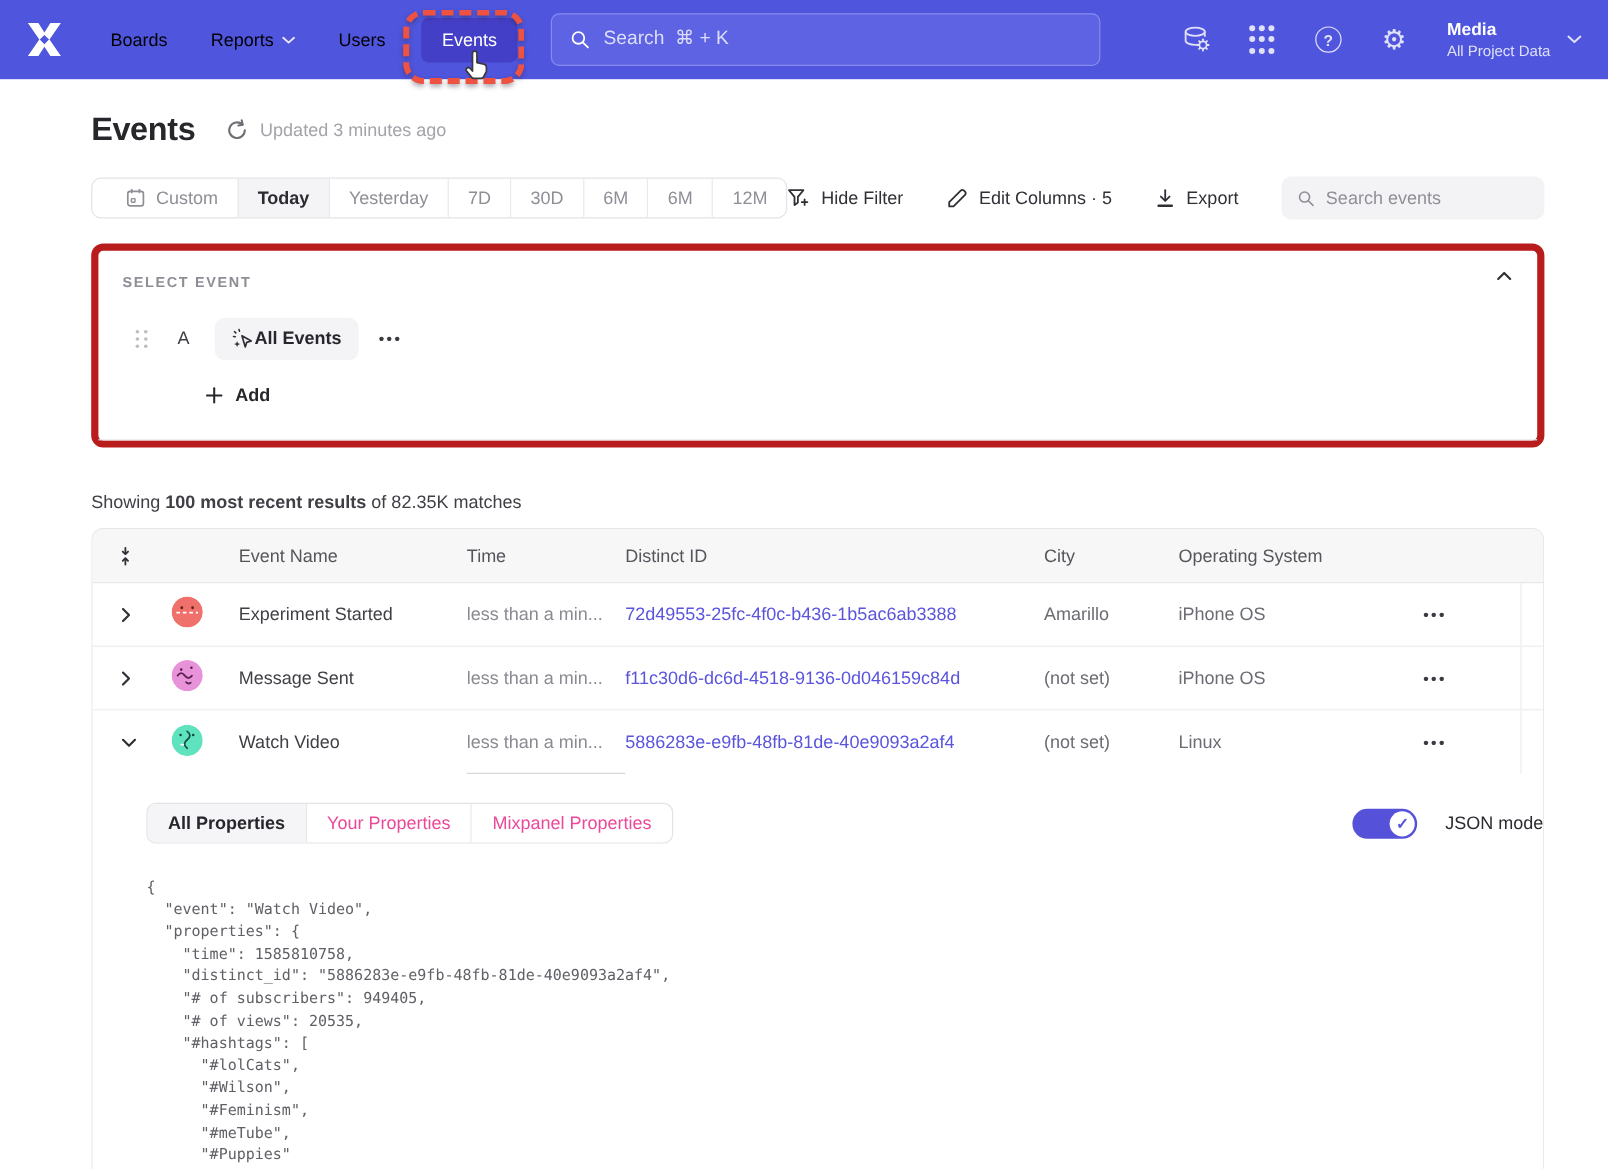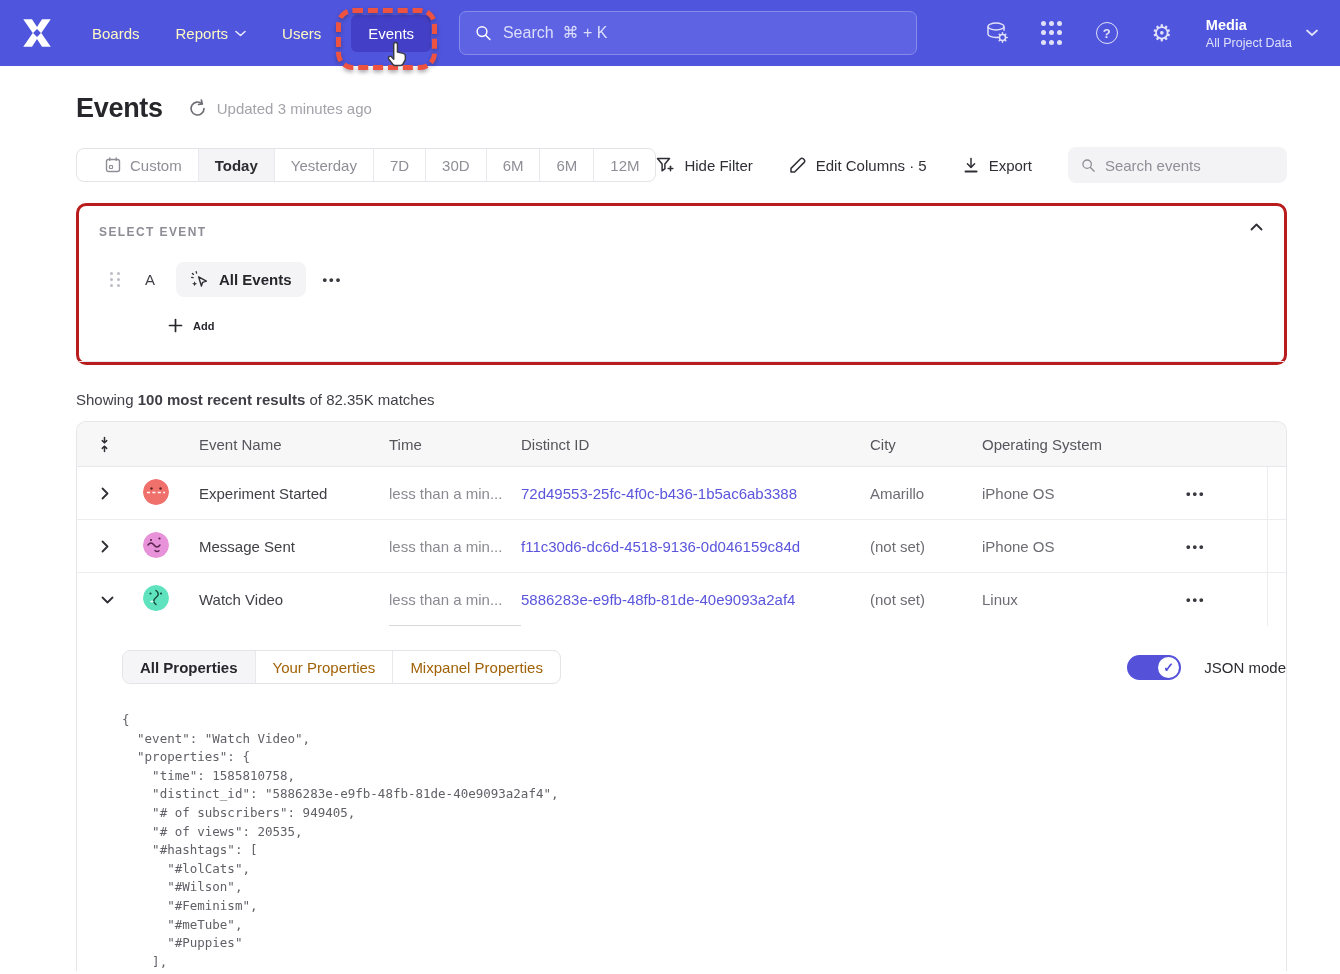--- a/index.html
+++ b/index.html
@@ -3,21 +3,21 @@
 <meta charset="utf-8">
 <style>
   * { margin:0; padding:0; box-sizing:border-box; }
   html,body { width:1340px; height:974px; overflow:hidden; background:#fff;
     font-family:"Liberation Sans", sans-serif; color:#3f3f46; }
 
   
   .nav { position:relative; height:66px; background:#4f55dd; display:flex; align-items:center; padding:0 22px; }
   .nav .logo { width:32px; height:30px; display:flex; align-items:center; cursor:pointer; }
   .nav-links { display:flex; align-items:center; margin-left:38px; }
-  .nav-link { font-size:15px; color:#fef9c3; margin-right:36px; cursor:pointer; display:flex; align-items:center; gap:7px; }
+  .nav-link { font-size:15px; color:#000000; margin-right:36px; cursor:pointer; display:flex; align-items:center; gap:7px; }
   .nav-link.active { background:#443fc7; color:#fff; border-radius:6px; padding:10px 17px; margin-left:-6px; margin-right:0; }
   .nav-search { margin-left:28px; width:458px; height:44px; background:#5e63e4; border:1px solid #878bee;
     border-radius:7px; display:flex; align-items:center; padding:0 15px; gap:11px; }
   .nav-search input { background:transparent; border:none; outline:none; color:#000000; font-size:16px; width:100%;
     font-family:"Liberation Sans", sans-serif; }
   .nav-search input::placeholder { color:#dcdefa; opacity:1; }
   .nav-right { margin-left:auto; display:flex; align-items:center; gap:29px; }
   .nav-icon { width:26px; height:26px; display:flex; align-items:center; justify-content:center; cursor:pointer; color:#e0e1f9; }
   .grid-icon { display:grid; grid-template-columns:repeat(3,5px); grid-gap:3px; }
   .grid-icon i { width:5px; height:5px; border-radius:50%; background:#e0e1f9; }
@@ -48,37 +48,37 @@
   .seg-item.sel { background:#f4f4f6; color:#2b2b31; font-weight:700; }
   .tools { display:flex; align-items:center; gap:36px; }
   .tool-btn { display:flex; align-items:center; gap:10px; font-size:15px; color:#2f2f36; cursor:pointer; white-space:nowrap; }
   .search-box { width:219px; height:36px; background:#f3f3f5; border-radius:8px; display:flex; align-items:center;
     gap:9px; padding:0 13px; }
   .search-box input { background:transparent; border:none; outline:none; font-size:15px; color:#3f3f46; width:100%;
     font-family:"Liberation Sans", sans-serif; }
   .search-box input::placeholder { color:#8f8f97; opacity:1; }
 
   
-  .qb-card { margin-top:20px; border:3px solid #b91c1c; border-radius:10px; }
+  .qb-card { margin-top:20px; border:6px solid #b91c1c; border-radius:10px; }
   .qb-sec1 { position:relative; padding:19px 20px 24px; }
   .qb-label { font-size:12px; font-weight:700; letter-spacing:1.4px; color:#8d8d95; }
   .collapse-btn { position:absolute; top:13px; right:17px; cursor:pointer; color:#2f2f36; padding:4px; }
   .event-row { margin-top:23px; display:flex; align-items:center; }
   .drag-dots { margin-left:11px; display:grid; grid-template-columns:repeat(2,3px); grid-gap:3px 4px; cursor:grab; }
   .drag-dots i { width:3px; height:3px; border-radius:50%; background:#bcbcc4; }
   .step-letter { margin-left:25px; font-size:15px; color:#3f3f46; }
   .event-chip { margin-left:21px; background:#f4f4f6; border-radius:8px; padding:8px 14px; display:flex;
-    align-items:center; gap:10px; font-size:15px; font-weight:700; color:#26262c; cursor:pointer; }
+    align-items:center; gap:0; font-size:15px; font-weight:700; color:#26262c; cursor:pointer; }
   .more-dots { margin-left:17px; font-size:13px; letter-spacing:2px; color:#3a3a41; font-weight:700; cursor:pointer; }
-  .add-btn { margin-top:21px; margin-left:69px; display:inline-flex; align-items:center; gap:10px; font-size:11px;
+  .add-btn { margin-top:21px; margin-left:69px; display:inline-flex; align-items:center; gap:10px; font-size:15px;
     font-weight:600; color:#26262c; cursor:pointer; }
   .qb-div { border-top:1px solid #e9e9ed; }
   .qb-sec2 { padding:16px 20px; display:flex; align-items:center; justify-content:space-between; cursor:pointer; }
 
-  .summary { margin-top:26px; font-size:15px; color:#3f3f46; }
+  .summary { margin-top:37px; font-size:15px; color:#3f3f46; }
   .summary b { font-weight:700; }
 
   
   .table-card { margin-top:13px; border:1px solid #e5e5ea; border-bottom:none; border-radius:10px 10px 0 0; overflow:hidden; }
   .tgrid { display:grid; grid-template-columns:46px 56px 190px 132px 349px 112px 202px 84px; padding:0 20px; align-items:center; }
   .thead { height:45px; background:#f7f7f8; border-bottom:1px solid #e8e8ec; font-size:15px; color:#55555c; }
   .thead .th { cursor:pointer; }
   .trow { height:53px; border-bottom:1px solid #ededf0; font-size:15px; }
   .trow:last-of-type { border-bottom:none; }
   .expander { cursor:pointer; color:#2f2f36; display:flex; padding:4px; width:22px; }
@@ -88,21 +88,21 @@
   .cell-underlined { border-bottom:1px solid #d7d7dc; height:100%; display:flex; align-items:center; }
   .ev-id { color:#5b55dc; cursor:pointer; white-space:nowrap; overflow:hidden; }
   .ev-dim { color:#6c6c74; }
   .row-actions { font-size:13px; letter-spacing:2px; font-weight:700; color:#3a3a41; cursor:pointer; padding-left:2px; }
   .actions-col { border-right:1px solid #ededf0; height:100%; display:flex; align-items:center; }
 
   
   .detail { padding:24px 0 0 45px; }
   .detail-head { display:flex; align-items:center; justify-content:space-between; }
   .tabs { display:flex; border:1px solid #e3e3e8; border-radius:8px; overflow:hidden; height:34px; background:#fff; }
-  .tab { display:flex; align-items:center; padding:0 17px; font-size:15px; color:#a16207; border-left:1px solid #e9e9ed; cursor:pointer; }
+  .tab { display:flex; align-items:center; padding:0 17px; font-size:15px; color:#ec4899; border-left:1px solid #e9e9ed; cursor:pointer; }
   .tab:first-child { border-left:none; }
   .tab.sel { background:#f5f5f7; color:#26262c; font-weight:700; }
   .json-toggle-wrap { display:flex; align-items:center; gap:23px; }
   .toggle { width:54px; height:25px; background:#5552d9; border-radius:13px; position:relative; cursor:pointer; }
   .toggle .knob { position:absolute; right:2px; top:2px; width:21px; height:21px; background:#fff; border-radius:50%;
     display:flex; align-items:center; justify-content:center; color:#5552d9; font-size:13px; font-weight:700; }
   .toggle-label { font-size:15px; color:#2b2b31; }
   .json-block { margin-top:27px; font-family:"DejaVu Sans Mono", monospace; font-size:12.5px; line-height:18.6px;
     color:#606067; white-space:pre; }
 

